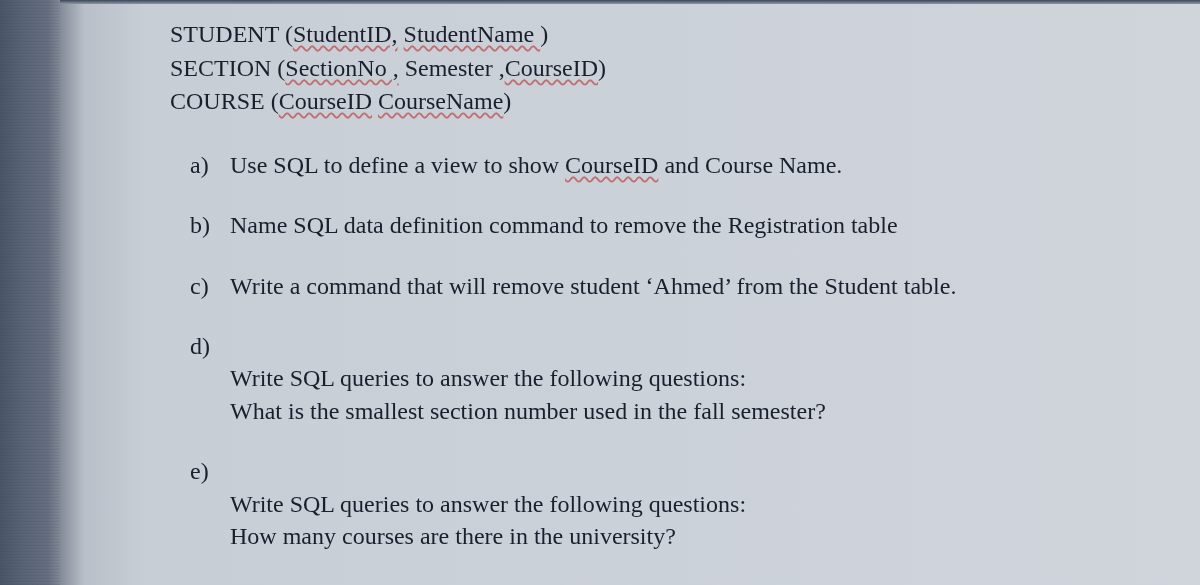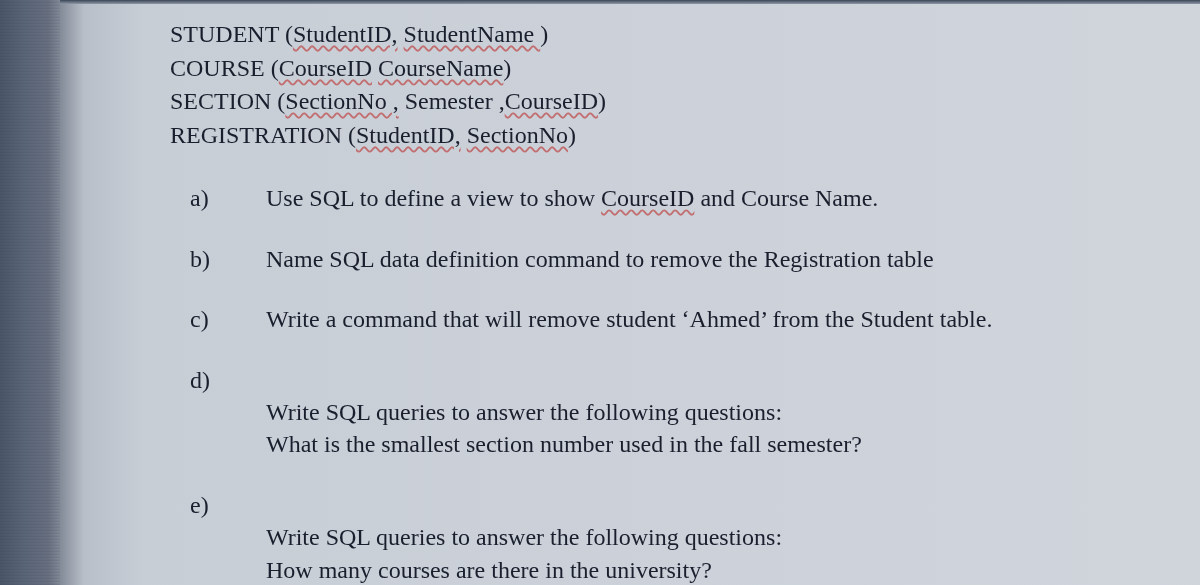--- a/index.html
+++ b/index.html
@@ -59,47 +59,42 @@
     display: flex;
     margin-bottom: 28px;
     line-height: 1.35;
   }
   .q-letter {
     width: 40px;
     flex-shrink: 0;
   }
   .q-text {
     flex: 1;
-    margin-left: 36px;
   }
 </style>
 </head>
 <body>
 
 <div class="noise-left"></div>
 <div class="top-border"></div>
 
 <div class="sheet">
 
   <div class="schema-block">
     <span class="schema-line">
       <span>STUDENT</span>
       <span>(</span><span class="wavy">StudentID,</span><span> </span><span class="wavy">StudentName </span><span>)</span>
     </span>
     <span class="schema-line">
-      <span>COURSE</span>
-      <span>(</span><span class="wavy">CourseID</span><span> </span><span class="wavy">CourseName</span><span>)</span>
-    </span>
-    <span class="schema-line">
       <span>SECTION</span>
       <span>(</span><span class="wavy">SectionNo ,</span><span> Semester ,</span><span class="wavy">CourseID</span><span>)</span>
     </span>
     <span class="schema-line">
-      <span>REGISTRATION</span>
-      <span>(</span><span class="wavy">StudentID,</span><span> </span><span class="wavy">SectionNo</span><span>)</span>
+      <span>COURSE</span>
+      <span>(</span><span class="wavy">CourseID</span><span> </span><span class="wavy">CourseName</span><span>)</span>
     </span>
   </div>
 
   <div class="questions">
 
     <div class="q">
       <div class="q-letter">a)</div>
       <div class="q-text">
         <span>Use SQL to define a view to show </span><span class="wavy">CourseID</span><span> and Course Name.</span>
       </div>

